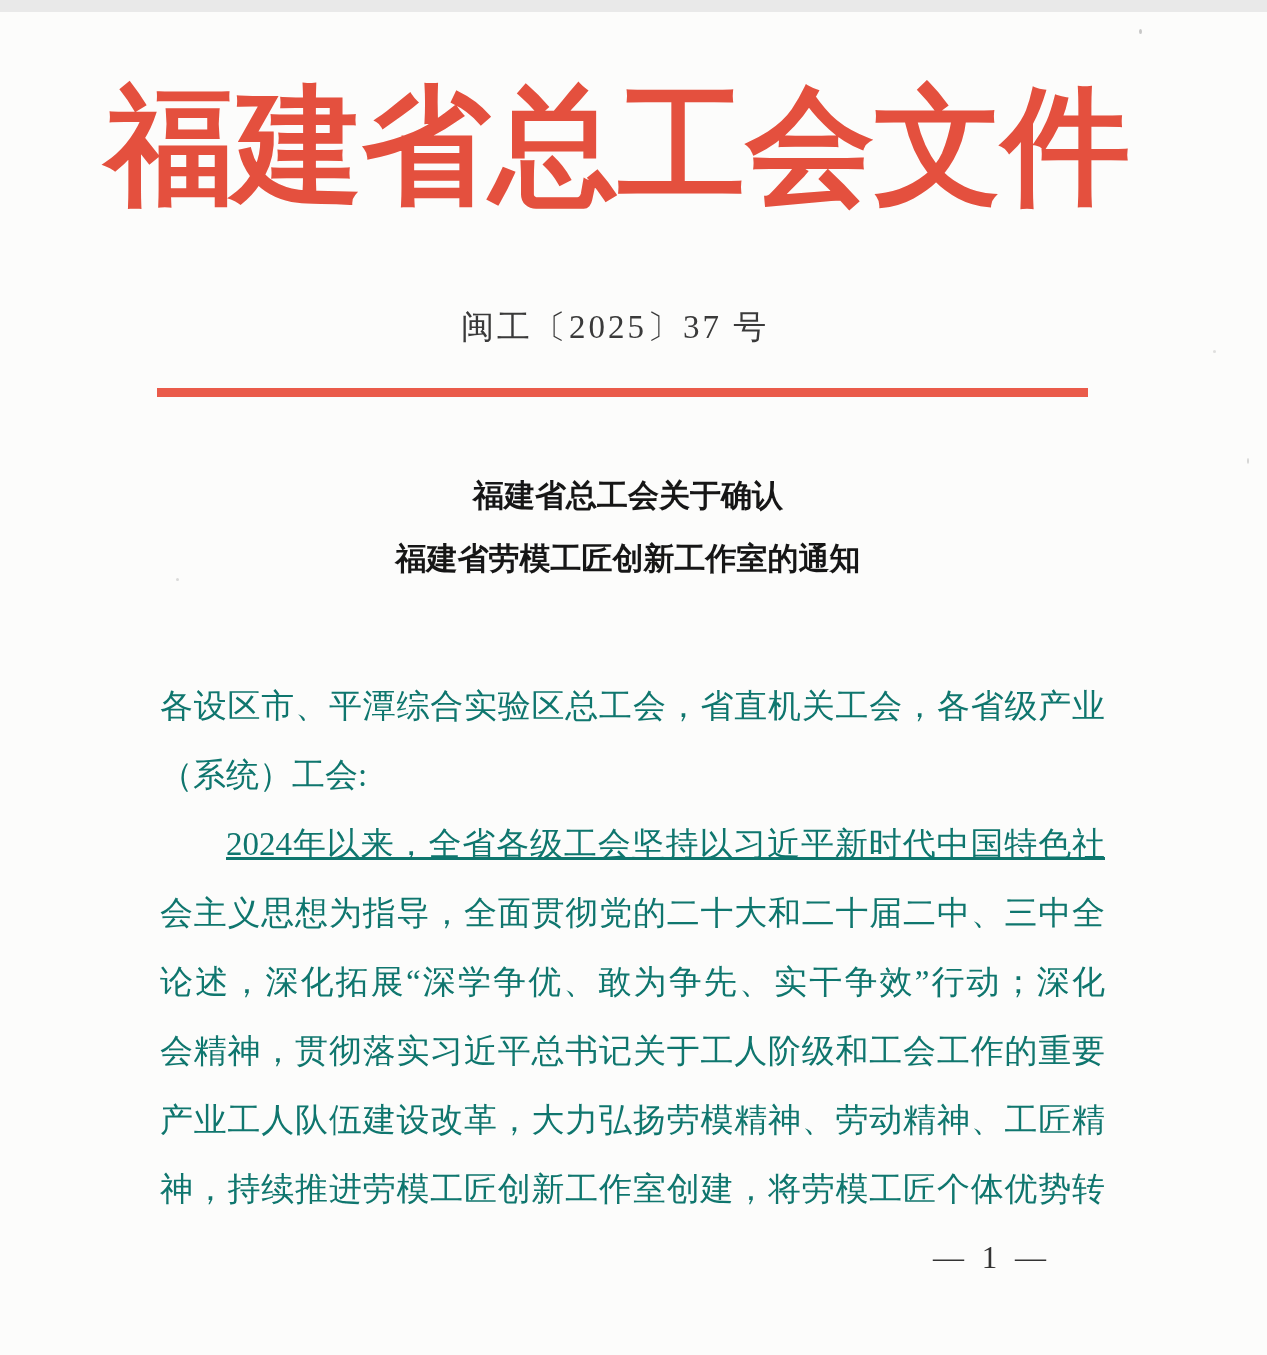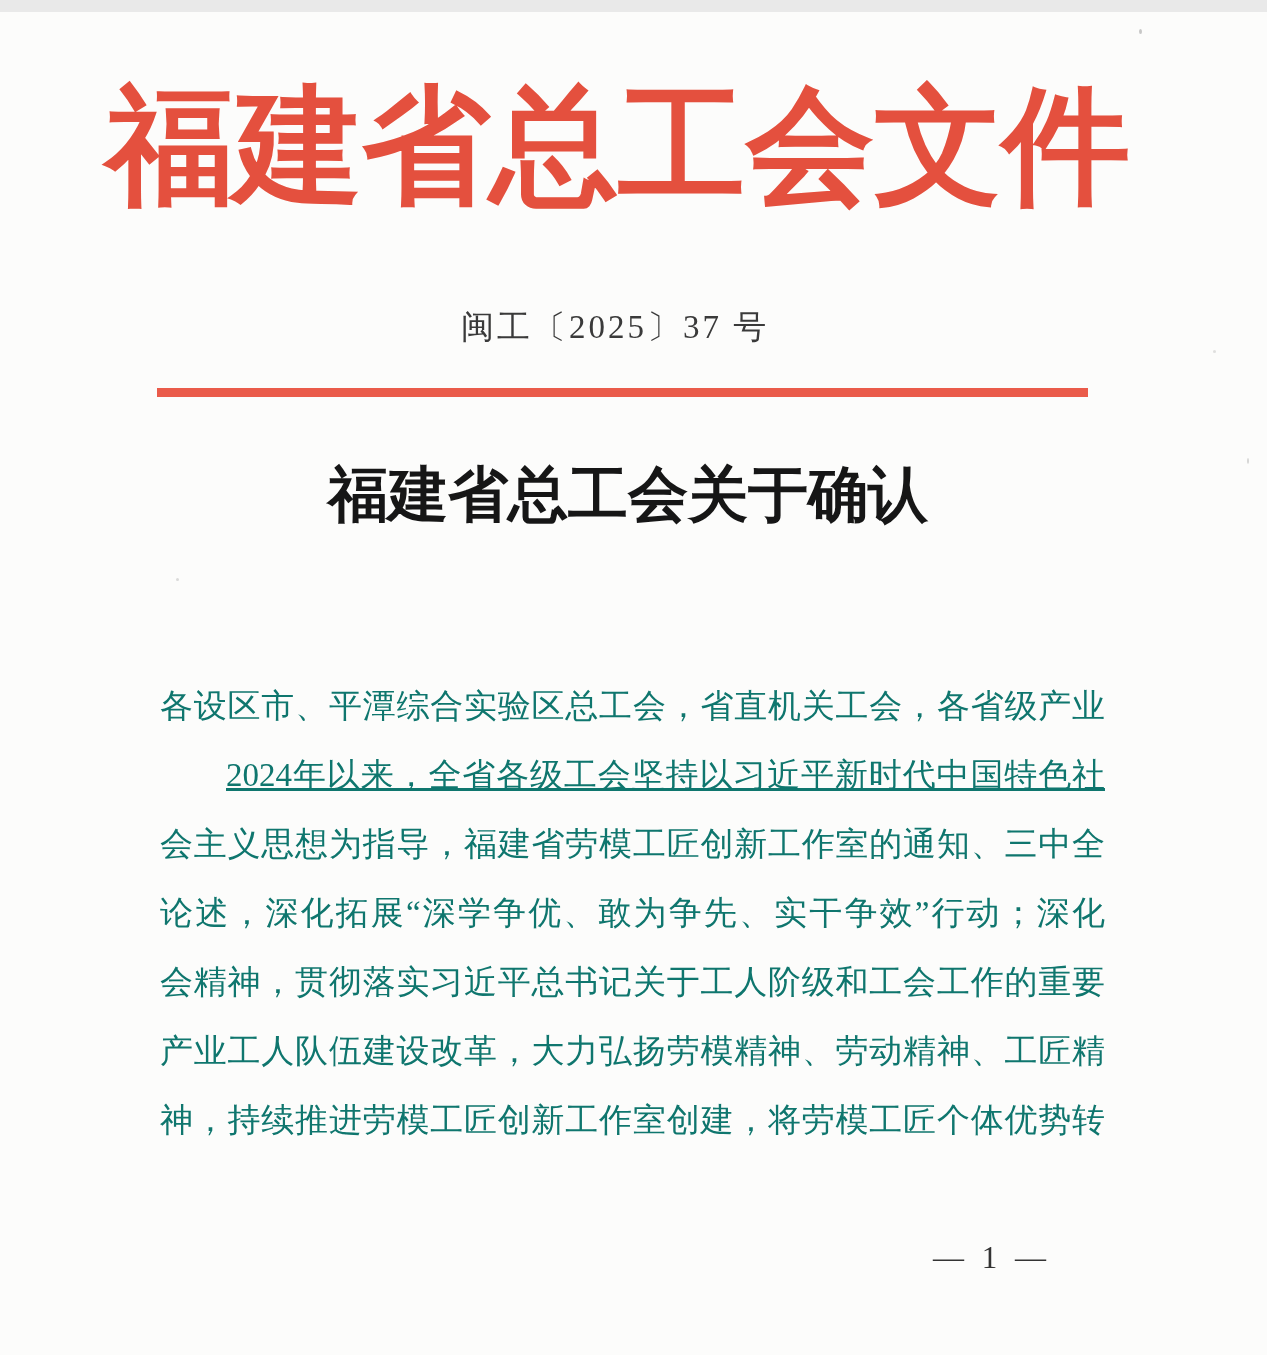--- a/index.html
+++ b/index.html
@@ -48,21 +48,21 @@
   }
   
   .doc-title {
     position: absolute;
     top: 452px;
     left: 0;
     width: 1256px;
     text-align: center;
     font-weight: bold;
     color: #161616;
-    font-size: 60px;
+    font-size: 31px;
     line-height: 63px;
   }
   
   .body-text {
     position: absolute;
     left: 160px;
     top: 660px;
     width: 945px;
     font-size: 33px;
     color: #0f766e;
@@ -104,26 +104,28 @@
 <div class="page">
 
   <div class="header-title">福建省总工会文件</div>
 
   <div class="doc-number">闽工〔2025〕37 号</div>
 
   <div class="red-rule"></div>
 
   <div class="doc-title">
     <div>福建省总工会关于确认</div>
+    <div>福建省劳模工匠创新工作室的通知</div>
   </div>
 
   <div class="body-text">
       <div class="body-line justify">各设区市、平潭综合实验区总工会，省直机关工会，各省级产业</div>
+      <div class="body-line">（系统）工会:</div>
       <div class="body-line indent justify">2024年以来，全省各级工会坚持以习近平新时代中国特色社</div>
-      <div class="body-line justify">会主义思想为指导，福建省劳模工匠创新工作室的通知、三中全</div>
+      <div class="body-line justify">会主义思想为指导，全面贯彻党的二十大和二十届二中、三中全</div>
       <div class="body-line justify">论述，深化拓展“深学争优、敢为争先、实干争效”行动；深化</div>
       <div class="body-line justify">会精神，贯彻落实习近平总书记关于工人阶级和工会工作的重要</div>
       <div class="body-line justify">产业工人队伍建设改革，大力弘扬劳模精神、劳动精神、工匠精</div>
       <div class="body-line justify">神，持续推进劳模工匠创新工作室创建，将劳模工匠个体优势转</div>
     </div>
 
   <div class="page-number">— 1 —</div>
 
   <div class="speck s1"></div>
   <div class="speck s2"></div>

